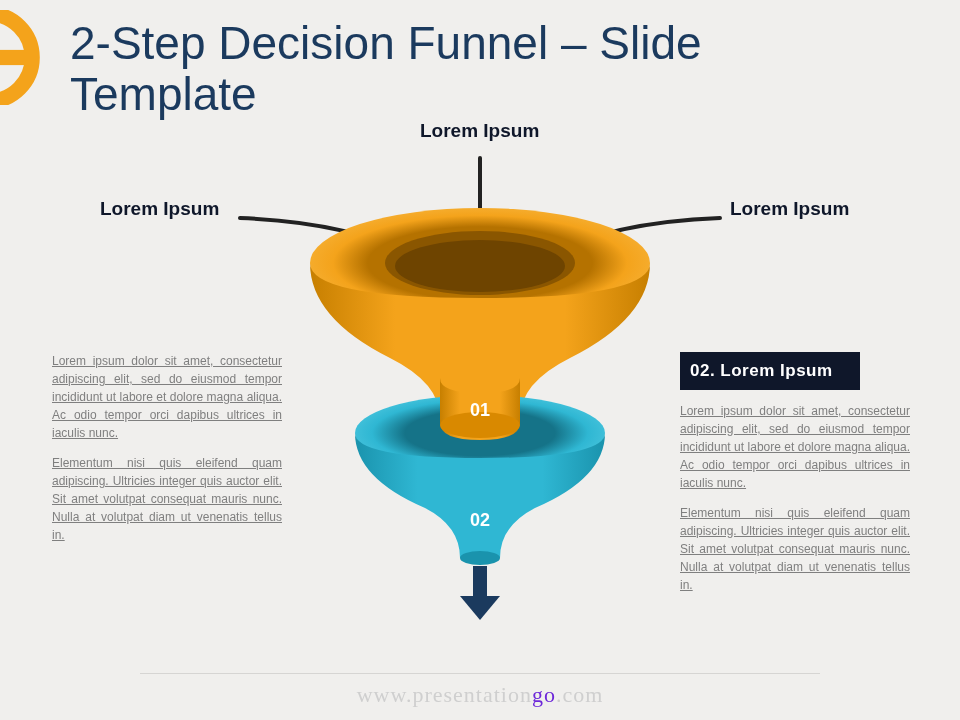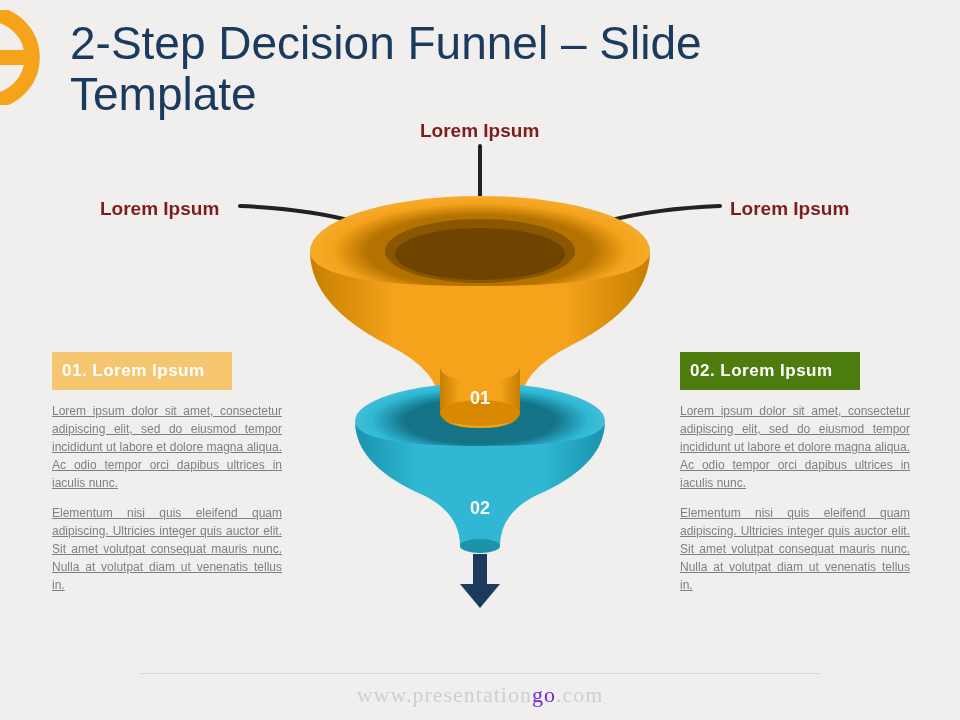--- a/index.html
+++ b/index.html
@@ -23,32 +23,32 @@
     position: absolute;
     left: -40px;
     top: 10px;
     width: 95px;
     height: 95px;
   }
   .logo-frag svg { width: 100%; height: 100%; }
 
   .input-label {
     position: absolute;
-    color: #7f1d1d;
+    color: #0f172a;
     font-weight: 700;
     font-size: 19px;
   }
   .lbl-top { left: 420px; top: 120px; }
   .lbl-left { left: 100px; top: 198px; }
   .lbl-right { left: 730px; top: 198px; }
 
   .funnel-wrap {
     position: absolute;
     left: 280px;
-    top: 176px;
+    top: 188px;
     width: 400px;
     height: 460px;
   }
   .funnel-wrap svg { width: 100%; height: 100%; overflow: visible; }
 
   .panel {
     position: absolute;
     width: 230px;
     font-size: 12px;
     line-height: 1.5;
@@ -60,21 +60,21 @@
   .panel-head {
     font-size: 17px;
     font-weight: 700;
     color: #fff;
     padding: 6px 10px;
     margin-bottom: 12px;
     width: 180px;
     letter-spacing: .5px;
   }
   .panel-left .panel-head { background: #f5c66f; color: #fff; }
-  .panel-right .panel-head { background: #4d7c0f; color: #fff; }
+  .panel-right .panel-head { background: #0f172a; color: #fff; }
   .panel p { margin-bottom: 12px; text-decoration: underline; }
 
   .footer-link {
     position: absolute;
     bottom: 12px;
     left: 0; right: 0;
     text-align: center;
     font-size: 22px;
     letter-spacing: 1px;
     color: #cfcfcf;
@@ -186,21 +186,20 @@
     <text x="200" y="338" text-anchor="middle" fill="#fff" font-size="18" font-weight="700">02</text>
 
     <g>
       <rect x="193" y="378" width="14" height="32" fill="#1b3a5e"></rect>
       <path d="M180 408 L220 408 L200 432 Z" fill="#1b3a5e"></path>
     </g>
   </svg>
 </div>
 
 <div class="panel panel-left">
-  <div class="panel-head">01. Lorem Ipsum</div>
   <p>Lorem ipsum dolor sit amet, consectetur adipiscing elit, sed do eiusmod tempor incididunt ut labore et dolore magna aliqua. Ac odio tempor orci dapibus ultrices in iaculis nunc.</p>
   <p>Elementum nisi quis eleifend quam adipiscing. Ultricies integer quis auctor elit. Sit amet volutpat consequat mauris nunc. Nulla at volutpat diam ut venenatis tellus in.</p>
 </div>
 
 <div class="panel panel-right">
   <div class="panel-head">02. Lorem Ipsum</div>
   <p>Lorem ipsum dolor sit amet, consectetur adipiscing elit, sed do eiusmod tempor incididunt ut labore et dolore magna aliqua. Ac odio tempor orci dapibus ultrices in iaculis nunc.</p>
   <p>Elementum nisi quis eleifend quam adipiscing. Ultricies integer quis auctor elit. Sit amet volutpat consequat mauris nunc. Nulla at volutpat diam ut venenatis tellus in.</p>
 </div>
 

